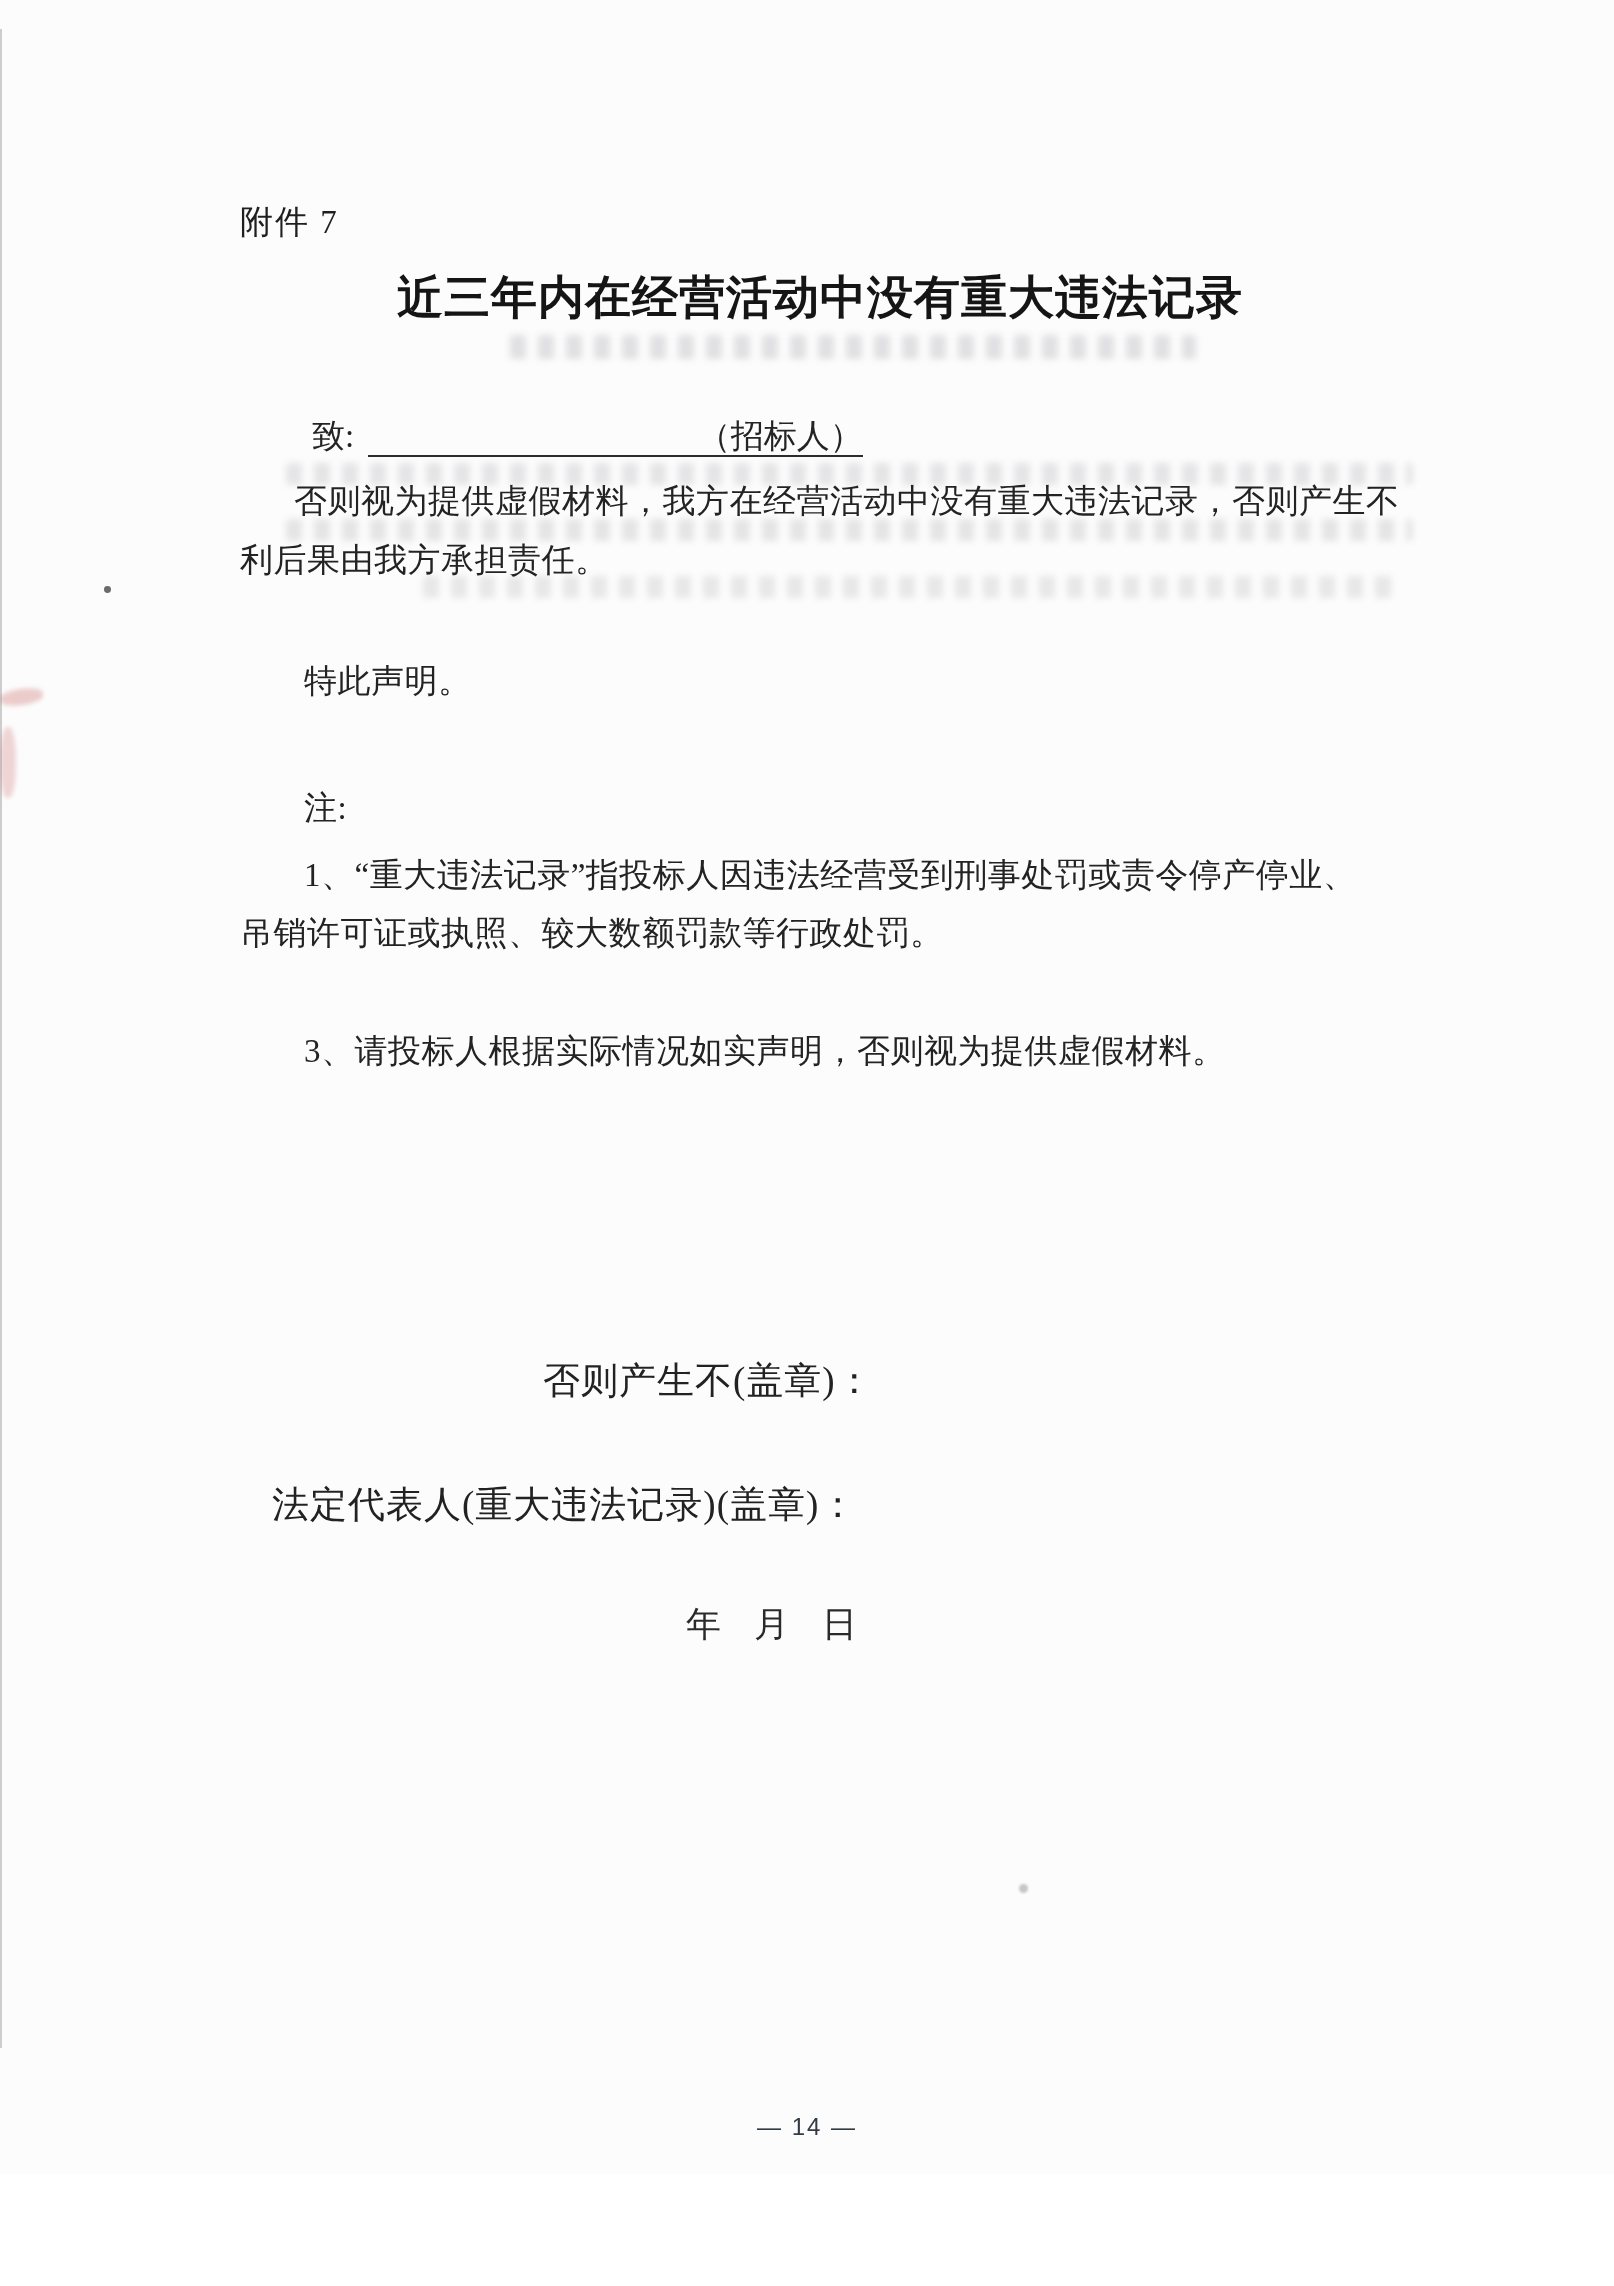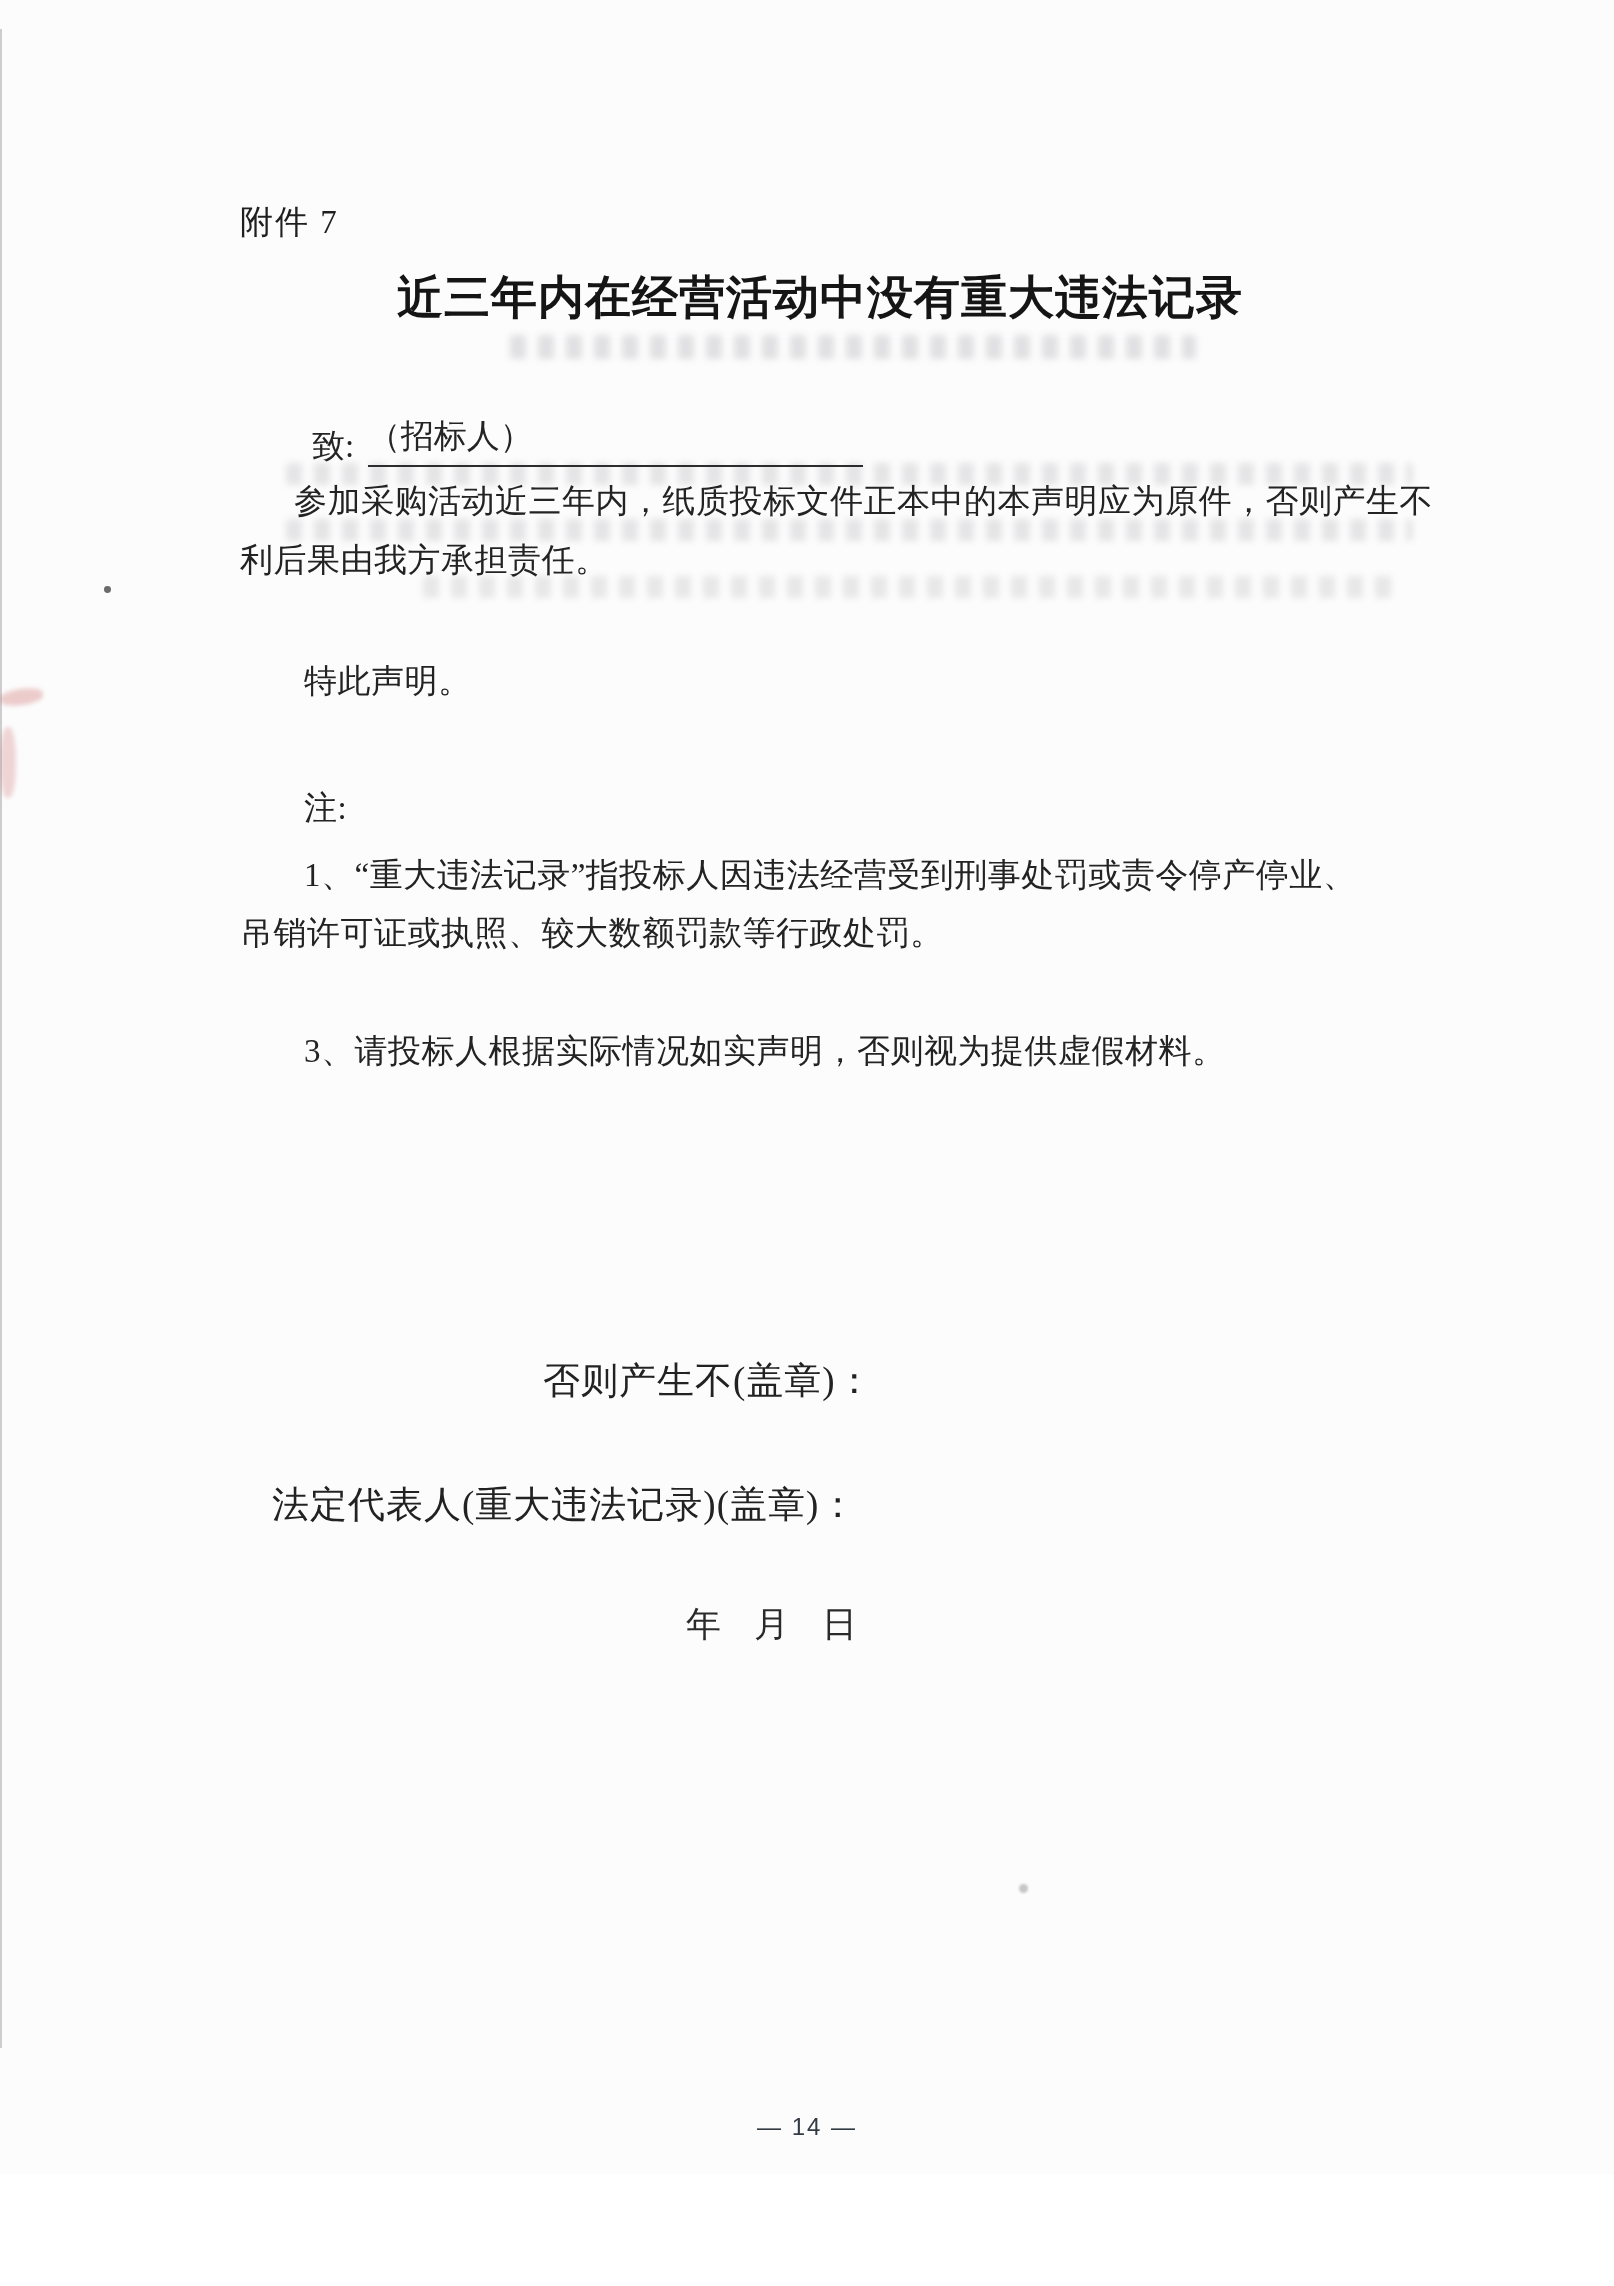--- a/index.html
+++ b/index.html
@@ -38,21 +38,22 @@
     font-size: 33px;
     display: flex;
     align-items: flex-end;
   }
   .salutation .prefix { padding-bottom: 3.9px; }
   .salutation .blank {
     display: inline-block;
     width: 495px;
     margin-left: 13.7px;
     border-bottom: 2.9px solid #2c2c2c;
-    padding-bottom: 12px;
+    text-align: right;
+    padding-bottom: 2px;
   }
   .body-line {
     font-size: 33px;
     letter-spacing: 0.5px;
     color: #232323;
   }
   .para-line-1 { left: 294px; top: 485px; }
   .para-line-2 { left: 240px; top: 544px; }
   .declaration  { left: 304px; top: 665px; }
   .notes-label  { left: 304px; top: 792px; }
@@ -139,21 +140,21 @@
   <div class="abs attachment-label">附件 7</div>
   <div class="abs doc-title">近三年内在经营活动中没有重大违法记录</div>
 
   <div class="abs salutation">
     <span class="prefix">致:</span>
     <span class="blank">
       <span>（招标人）</span>
     </span>
   </div>
 
-  <div class="abs body-line para-line-1">参加采购活动近三年内，纸质投标文件正本中的本声明应为原件，否则产生不</div>
+  <div class="abs body-line para-line-1">否则视为提供虚假材料，我方在经营活动中没有重大违法记录，否则产生不</div>
   <div class="abs body-line para-line-2">利后果由我方承担责任。</div>
 
   <div class="abs body-line declaration">特此声明。</div>
 
   <div class="abs body-line notes-label">注:</div>
   <div class="abs body-line note-1-l1">1、“重大违法记录”指投标人因违法经营受到刑事处罚或责令停产停业、</div>
   <div class="abs body-line note-1-l2">吊销许可证或执照、较大数额罚款等行政处罚。</div>
   <div class="abs body-line note-3">3、请投标人根据实际情况如实声明，否则视为提供虚假材料。</div>
 
   <div class="abs sig-line bidder-name">否则产生不(盖章)：</div>

